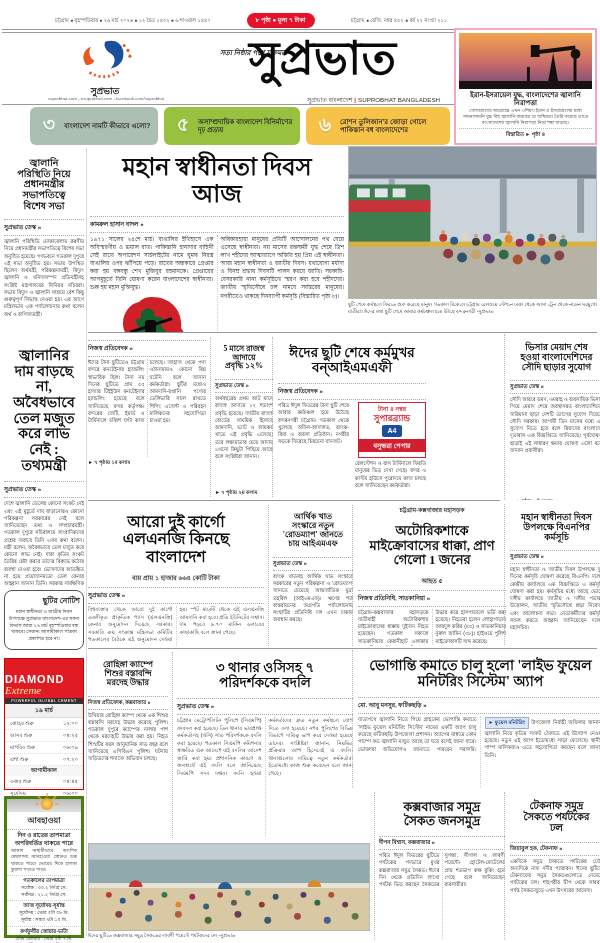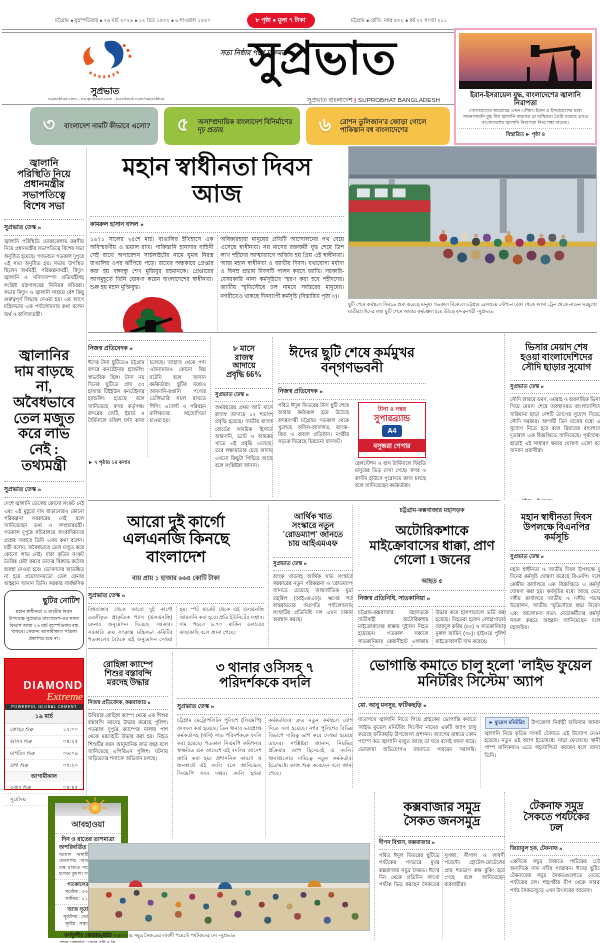--- a/index.html
+++ b/index.html
@@ -42,29 +42,29 @@
   .teaser .tx{font-size:6.8px;font-weight:bold;color:#2e2e2e;line-height:1.25;}
   
   .vrule{border-left:1px solid #d8d8d8;}
   .hrule{border-top:1px solid #999;}
   
   #notice{top:590px;left:4px;width:80px;height:60px;border:1.5px solid #555;border-radius:8px;box-sizing:border-box;padding:4px 3px;}
   #notice .nt{font-size:7.5px;font-weight:bold;text-align:right;margin-bottom:2px;}
   #notice .nb{font-size:4.7px;text-align:center;line-height:1.45;color:#222;}
   
   #diamond{top:658px;left:4px;width:80px;height:132px;border:1px solid #c00;box-sizing:border-box;background:#fff;}
-  #diamond .dh{background:#e01b24;color:#fff;text-align:right;padding:21px 0 2px;}
+  #diamond .dh{background:#e01b24;color:#fff;text-align:left;padding:15px 0 2px;}
   #diamond .d1{font-size:11px;font-weight:800;letter-spacing:1px;line-height:1;}
   #diamond .d2{font-size:11px;font-style:italic;font-family:"Liberation Serif",serif;color:#ffe9a8;line-height:1;}
   #diamond .d3{background:#333;color:#fff;font-size:3.8px;text-align:center;letter-spacing:.5px;padding:1px 0;}
   #diamond .ddate{font-size:6px;font-weight:bold;text-align:center;background:#f1f1f1;padding:1px 0;border-bottom:1px solid #ddd;}
   #diamond .drow{display:flex;justify-content:space-between;font-size:5.2px;padding:1.5px 5px;border-bottom:1px dotted #ddd;}
   #diamond .dmid{font-size:5.5px;font-weight:bold;text-align:center;padding:1px 0;background:#f7f7f7;}
   
-  #weather{top:796px;left:4px;width:80px;height:142px;border:7px solid #4d7c0f;box-sizing:border-box;background:#fff;margin-left:44px;}
+  #weather{top:796px;left:4px;width:80px;height:142px;border:3px solid #4d7c0f;box-sizing:border-box;background:#fff;}
   #weather .wband{height:13px;background:linear-gradient(#b9b9b9,#e2e2e2);}
   #weather .wtitle{font-size:8px;font-weight:bold;text-align:center;margin:2px 0;border-bottom:1px dotted #bbb;padding-bottom:2px;}
   #weather .whead{font-size:5.8px;font-weight:bold;text-align:center;line-height:1.3;margin:1px 2px;}
   #weather .wbody{font-size:4.5px;text-align:justify;line-height:1.4;margin:1px 4px;color:#333;}
   #weather .wsec{font-size:5.2px;font-weight:bold;text-align:center;margin-top:2px;border-top:1px dotted #ccc;padding-top:1px;}
   #weather .wline{font-size:4.7px;text-align:center;line-height:1.4;color:#222;}
   #sunicon{position:absolute;top:-7px;left:27px;}
   
   .ad-bash{width:68px;height:56px;border:1.5px solid #d21f2f;box-sizing:border-box;background:#fff;margin:0 0 2px 3px;float:right;text-align:center;overflow:hidden;}
   .ad-bash .b1{font-size:6px;font-weight:bold;color:#d21f2f;margin-top:2px;}
@@ -295,28 +295,28 @@
 
   <div class="abs hrule" style="top:332px;left:88px;width:509px"></div>
 
   <article class="story" style="left:88px;top:337px;width:118px;height:160px">
     <div class="byline">নিজস্ব প্রতিবেদক »</div>
     <div class="body cols2" style="height:98px;font-size:5px;column-gap:5px">ঈদের টানা ছুটিতেও চট্টগ্রাম বন্দরে কনটেইনার হ্যান্ডলিং স্বাভাবিক ছিল। টানা নয় দিনের ছুটিতে প্রায় ৫৫ হাজার টিইইউস কনটেইনার হ্যান্ডলিং হয়েছে বলে জানিয়েছে বন্দর কর্তৃপক্ষ। বন্দরের জেটি, ইয়ার্ড ও টার্মিনালে চব্বিশ ঘণ্টা কাজ চলেছে। জাহাজ থেকে পণ্য ওঠানামায়ও কোনো বিঘ্ন ঘটেনি বলে জানান কর্মকর্তারা। ছুটির মধ্যেও আমদানি-রপ্তানি পণ্যের ডেলিভারি সচল রাখতে শিপিং এজেন্ট ও পরিবহন মালিকদের সহযোগিতা চাওয়া হয়।</div>
     <div class="jump">► ৭ পৃষ্ঠায় ১ম কলাম</div>
   </article>
 
   <article class="story lrule" style="left:210px;top:337px;width:58px;height:160px;padding-left:4px">
-    <h2 class="h" style="font-size:7.8px">৮ মাসে রাজস্ব আদায়ে প্রবৃদ্ধি 66%</h2>
+    <h2 class="h" style="font-size:7.8px">5 মাসে রাজস্ব আদায়ে প্রবৃদ্ধি ১২%</h2>
     <div class="byline" style="font-size:5.5px">সুপ্রভাত ডেস্ক »</div>
     <div class="body" style="height:92px;font-size:5px">অর্থবছরের প্রথম আট মাসে রাজস্ব আদায়ে ১২ শতাংশ প্রবৃদ্ধি হয়েছে। জাতীয় রাজস্ব বোর্ডের সাময়িক হিসাবে আমদানি, ভ্যাট ও আয়কর খাতে এই প্রবৃদ্ধি এসেছে। তবে লক্ষ্যমাত্রার চেয়ে আদায় এখনো কিছুটা পিছিয়ে আছে বলে সংশ্লিষ্টরা জানান।</div>
     <div class="jump">► ৭ পৃষ্ঠায় ২য় কলাম</div>
   </article>
 
   <article class="story lrule" style="left:272px;top:337px;width:148px;height:160px;padding-left:5px">
-    <h2 class="h" style="font-size:13.5px">ঈদের ছুটি শেষে কর্মমুখর বন্গণভবনী</h2>
+    <h2 class="h" style="font-size:13.5px">ঈদের ছুটি শেষে কর্মমুখর বন্আইএমএফী</h2>
     <div class="byline">নিজস্ব প্রতিবেদক »</div>
     <div class="twocol body" style="height:100px;font-size:5px">
       <div class="tc">পবিত্র ঈদুল ফিতরের টানা ছুটি শেষে আবার কর্মচঞ্চল হয়ে উঠেছে বন্দরনগরী চট্টগ্রাম। গতকাল থেকে খুলেছে অফিস-আদালত, ব্যাংক-বিমা ও ব্যবসা প্রতিষ্ঠান। নগরীর সড়কে ফিরেছে চিরচেনা যানজট।</div>
       <div class="tc">
         <div class="ad-bash">
           <div class="b1">টানা ৪ নম্বর</div>
           <div class="b2">সুপারব্র্যান্ড</div>
           <div class="ba4">A4</div>
           <div class="b3">বসুন্ধরা পেপার</div>
         </div>

